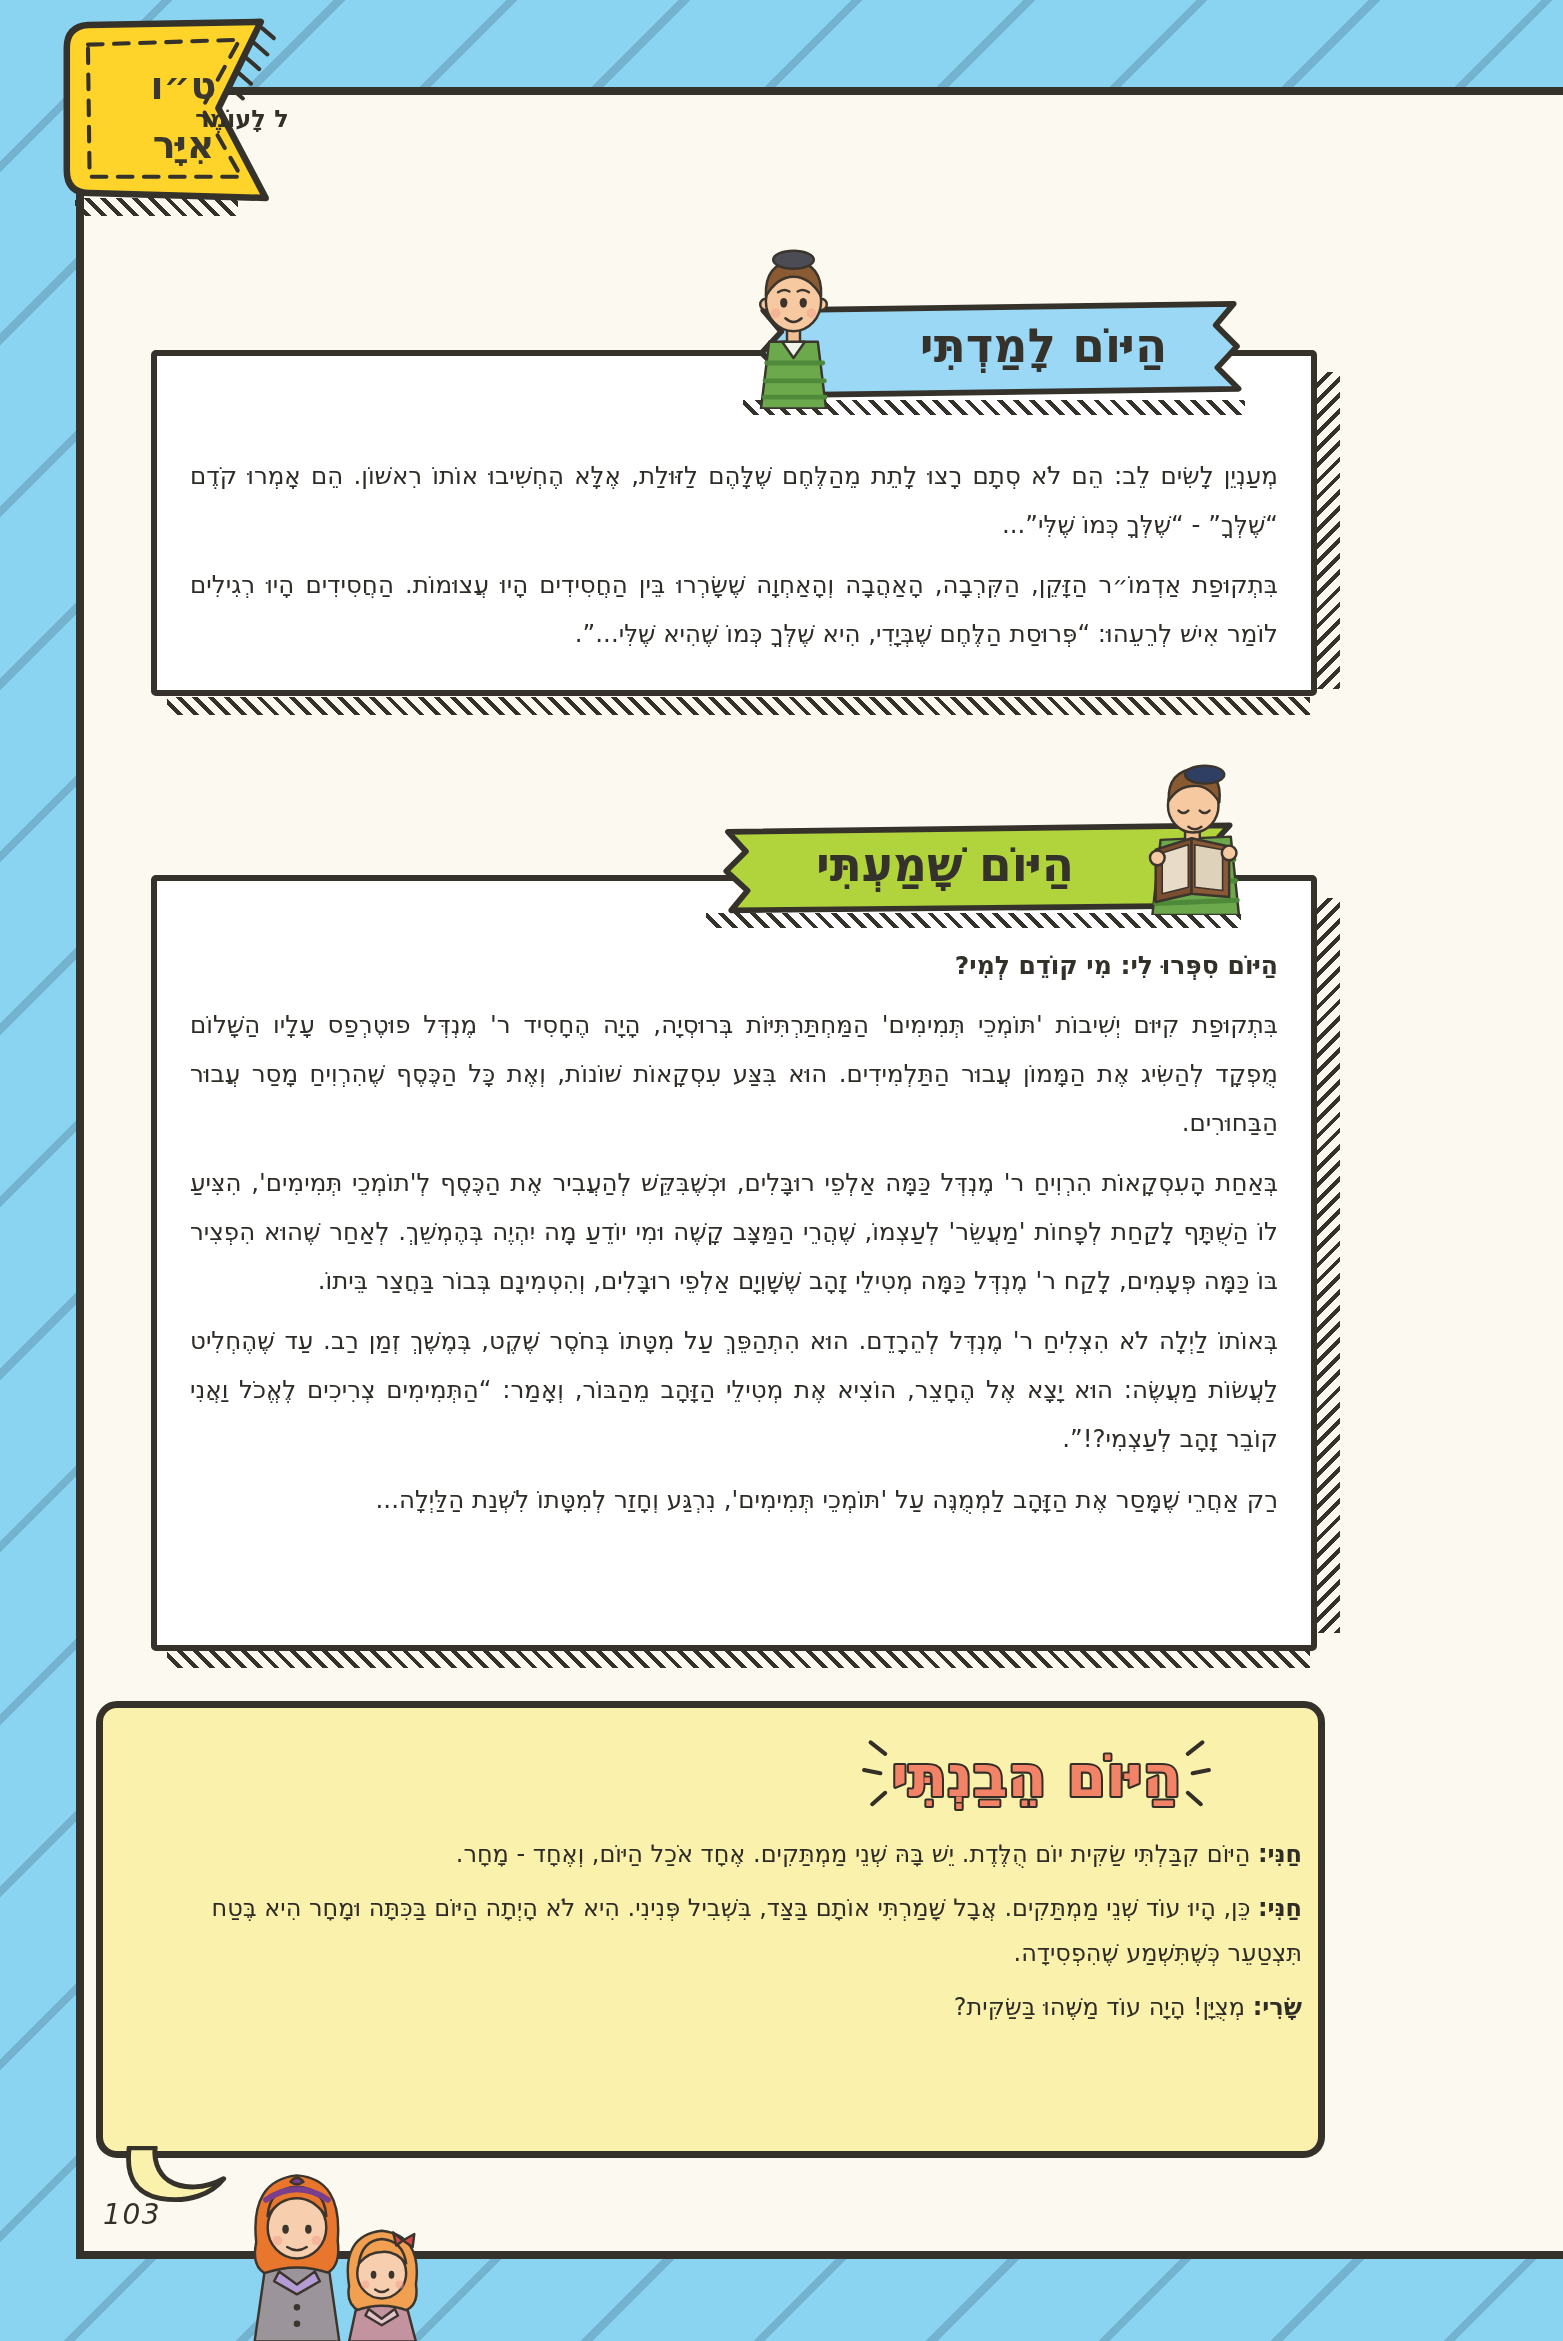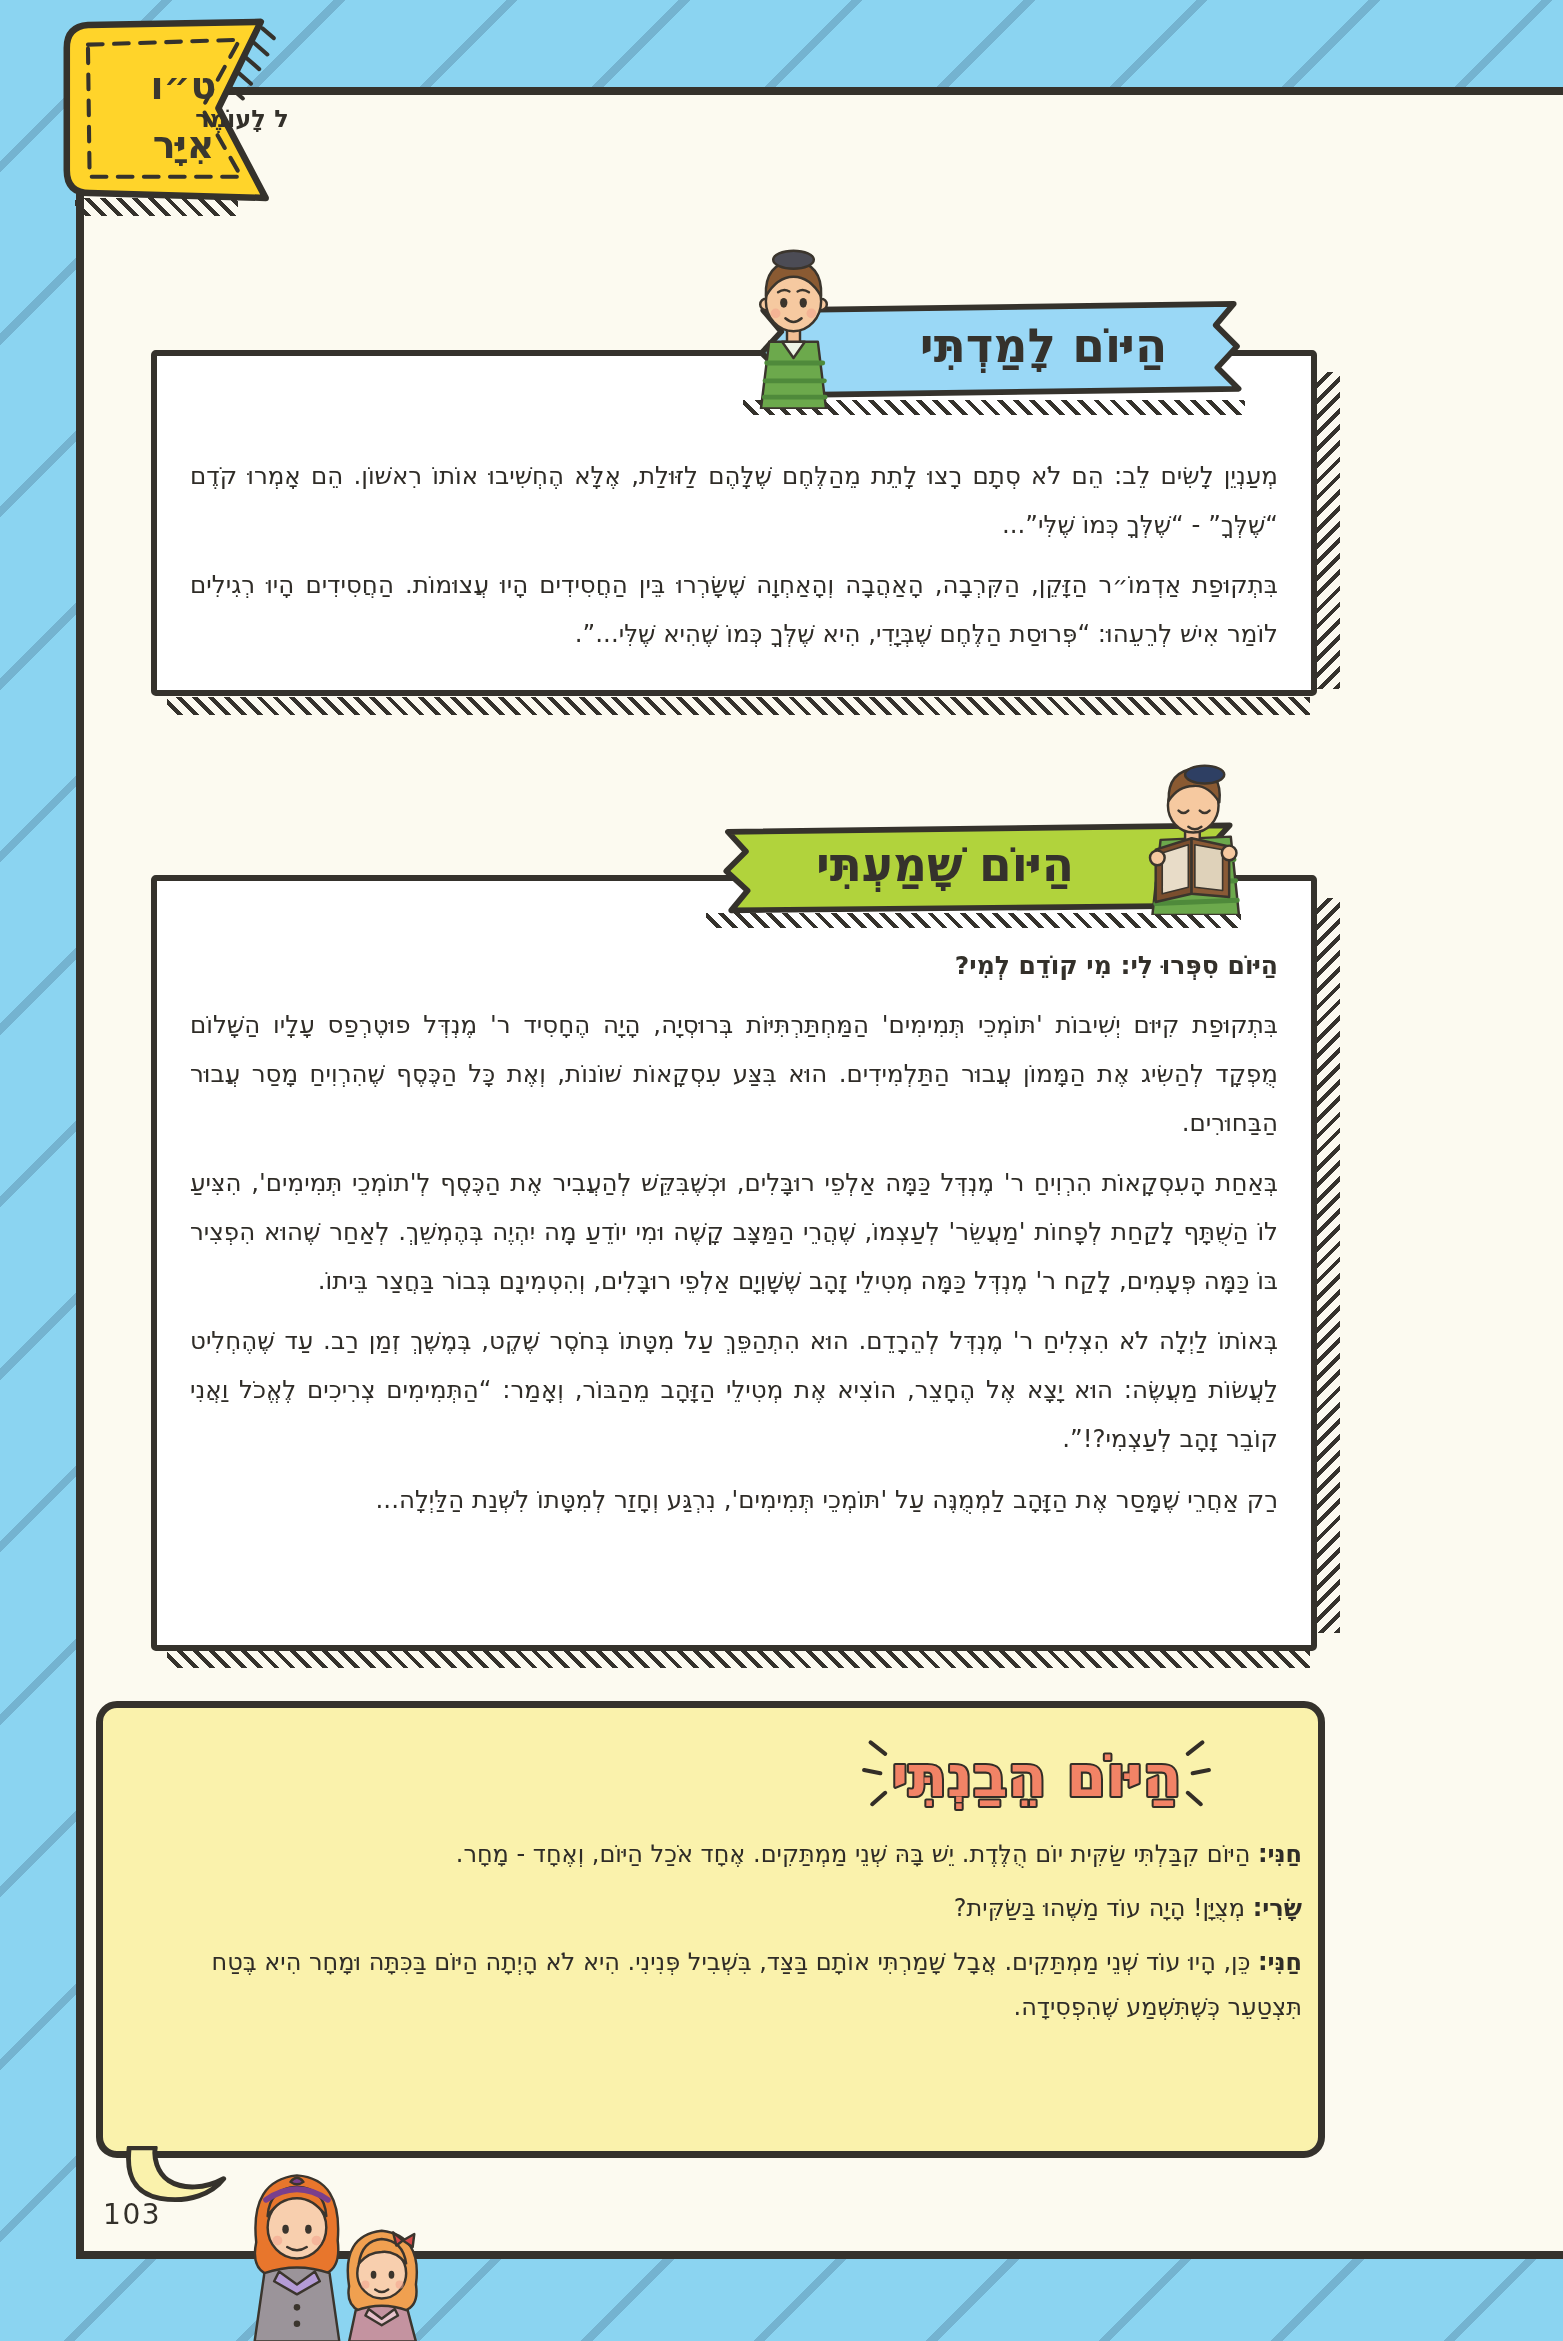--- a/index.html
+++ b/index.html
@@ -41,21 +41,21 @@
   .avatar{position:absolute;}
   
   .bubble{position:absolute;left:96px;top:1701px;width:1229px;height:457px;
     background:#FAF2AC;border:7.3px solid #35322c;border-radius:21px;direction:rtl;}
   .dialog{margin:124px 16px 0 36px;}
   .dline{margin:0 0 9.8px 0;font-size:24px;line-height:1.85;color:#2f2c27;text-align:right;}
   .dline .spk{font-weight:bold;}
   .btitle-svg{position:absolute;left:857px;top:1718px;}
   
   .pageno{position:absolute;left:103px;top:2198px;font-size:28px;color:#33302a;
-    letter-spacing:1.6px;font-weight:500;}
+    letter-spacing:1.6px;font-weight:500;font-style:italic;}
   .tail{position:absolute;left:121px;top:2146px;}
   .girls{position:absolute;left:222px;top:2144px;}
 </style>
 </head>
 <body>
 
 <div class="stage">
 
   <div class="page"></div>
 
@@ -162,26 +162,26 @@
     </svg>
   </div>
 
   <div class="bubble">
     <div class="dialog">
       <p class="dline">
         <span class="spk">חַנִּי:</span>
         <span>הַיּוֹם קִבַּלְתִּי שַׂקִּית יוֹם הֻלֶּדֶת. יֵשׁ בָּהּ שְׁנֵי מַמְתַּקִים. אֶחָד אֹכַל הַיּוֹם, וְאֶחָד - מָחָר.</span>
       </p>
       <p class="dline">
+        <span class="spk">חַנִּי:</span>
+        <span>כֵּן, הָיוּ עוֹד שְׁנֵי מַמְתַּקִים. אֲבָל שָׁמַרְתִּי אוֹתָם בַּצַּד, בִּשְׁבִיל פְּנִינִי. הִיא לֹא הָיְתָה הַיּוֹם בַּכִּתָּה וּמָחָר הִיא בֶּטַח תִּצְטַעֵר כְּשֶׁתִּשְׁמַע שֶׁהִפְסִידָה.</span>
+      </p>
+      <p class="dline">
         <span class="spk">שָׂרִי:</span>
         <span>מְצֻיָּן! הָיָה עוֹד מַשֶּׁהוּ בַּשַּׂקִּית?</span>
-      </p>
-      <p class="dline">
-        <span class="spk">חַנִּי:</span>
-        <span>כֵּן, הָיוּ עוֹד שְׁנֵי מַמְתַּקִים. אֲבָל שָׁמַרְתִּי אוֹתָם בַּצַּד, בִּשְׁבִיל פְּנִינִי. הִיא לֹא הָיְתָה הַיּוֹם בַּכִּתָּה וּמָחָר הִיא בֶּטַח תִּצְטַעֵר כְּשֶׁתִּשְׁמַע שֶׁהִפְסִידָה.</span>
       </p>
     </div>
   </div>
 
   <svg class="btitle-svg" width="359" height="122" viewBox="0 0 440 150">
     <g stroke="#332E27" stroke-width="5" stroke-linecap="round">
       <line x1="34" y1="44" x2="16" y2="30"></line>
       <line x1="28" y1="68" x2="8" y2="64"></line>
       <line x1="34" y1="92" x2="18" y2="106"></line>
     </g>

